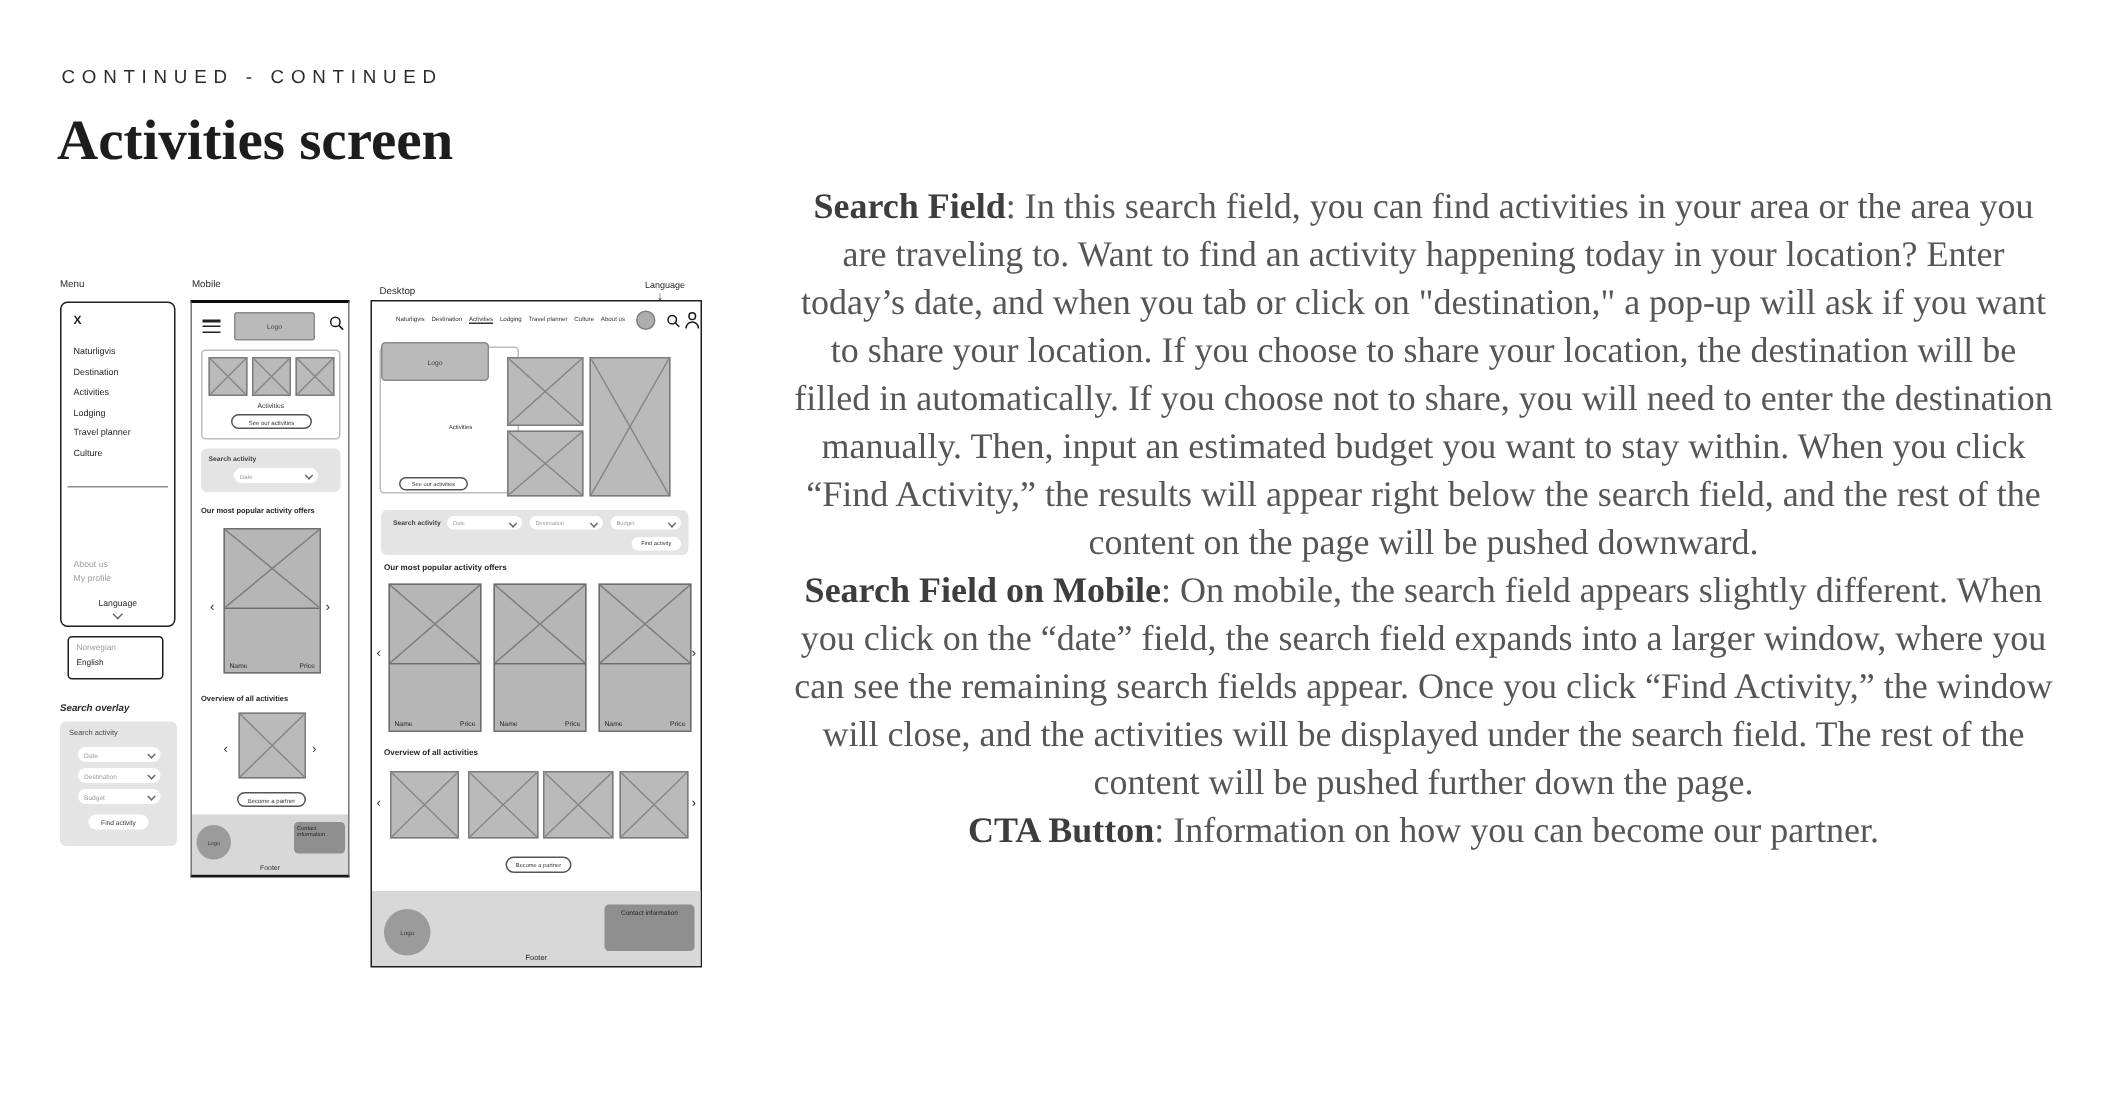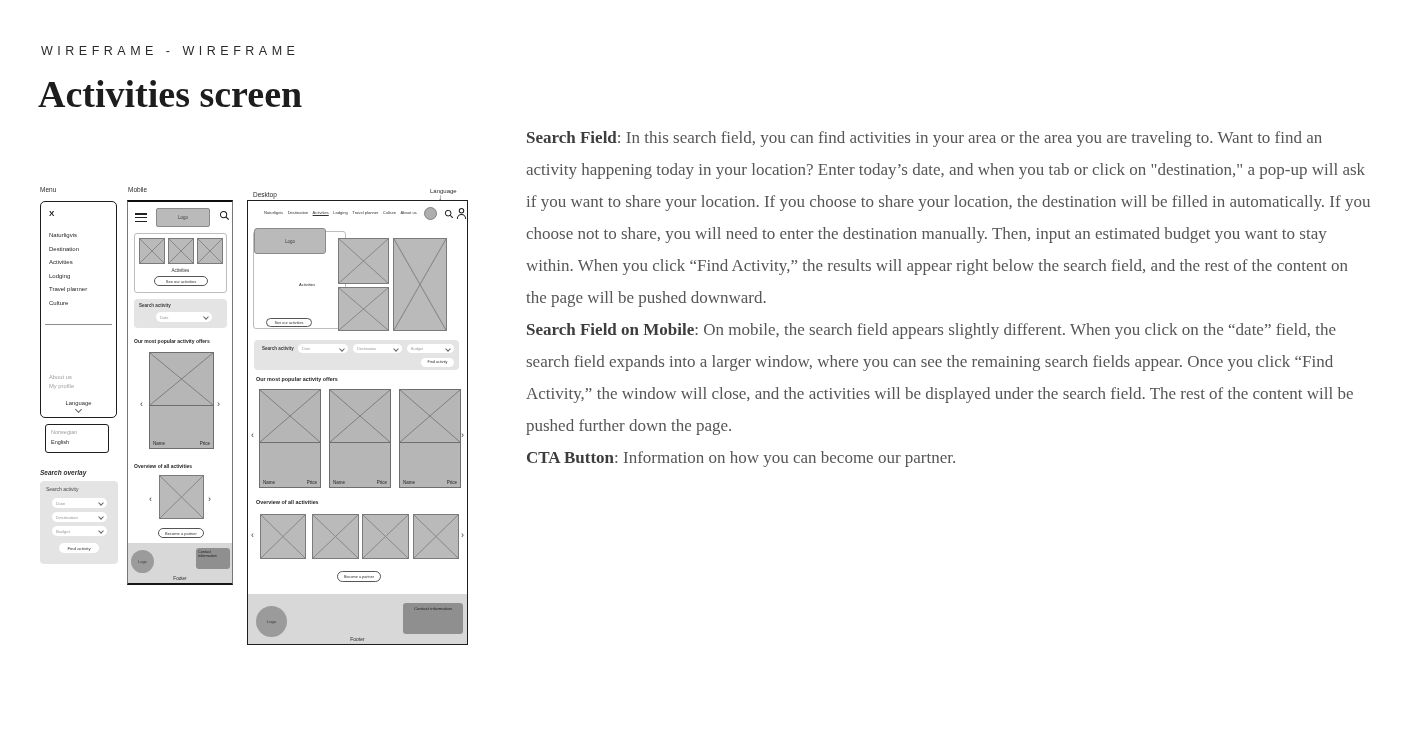--- a/index.html
+++ b/index.html
@@ -50,31 +50,31 @@
   .desk{position:absolute;left:247px;top:200px;width:221px;height:445px;background:#fff;
         border:1.6px solid #1e1e1e;box-sizing:border-box;}
   .desk-nav{position:absolute;left:16px;top:9px;display:flex;gap:4.5px;font-size:4.1px;color:#333;}
   .desk-nav .active{text-decoration:underline;}
   .card-outline{position:absolute;background:#fff;border:1px solid #bdbdbd;border-radius:3px;
                 box-sizing:border-box;}
   .gray-box{position:absolute;background:#b9bab9;border:1px solid #8a8a8a;border-radius:2px;
             display:flex;align-items:center;justify-content:center;color:#3d3d3d;}
   
   .desc{position:absolute;left:526px;top:122px;width:846px;font-family:"Liberation Serif",serif;
-        font-size:17px;line-height:32px;color:#565656;}
+        font-size:24px;line-height:32px;color:#565656;text-align:center;}
   .desc p{margin:0;}
   .desc strong{color:#3d3d3d;font-weight:700;}
   svg.icon{display:block;}
 </style>
 </head>
 <body>
 
 <div class="canvas">
 
-  <div class="eyebrow">WIREFRAME - WIREFRAME</div>
+  <div class="eyebrow">CONTINUED - CONTINUED</div>
   <h1 class="title">Activities screen</h1>
 
   <div class="wf-label" style="left:40px;top:186px">Menu</div>
 
   <div class="menu-box">
     <div class="abs" style="left:8px;top:7px;font-size:8px;font-weight:600;color:#1a1a1a">X</div>
     <div class="abs" style="left:8px;top:30px;right:3px">
       <div class="menu-item">Naturligvis</div>
       <div class="menu-item">Destination</div>
       <div class="menu-item muted">Activities</div>

